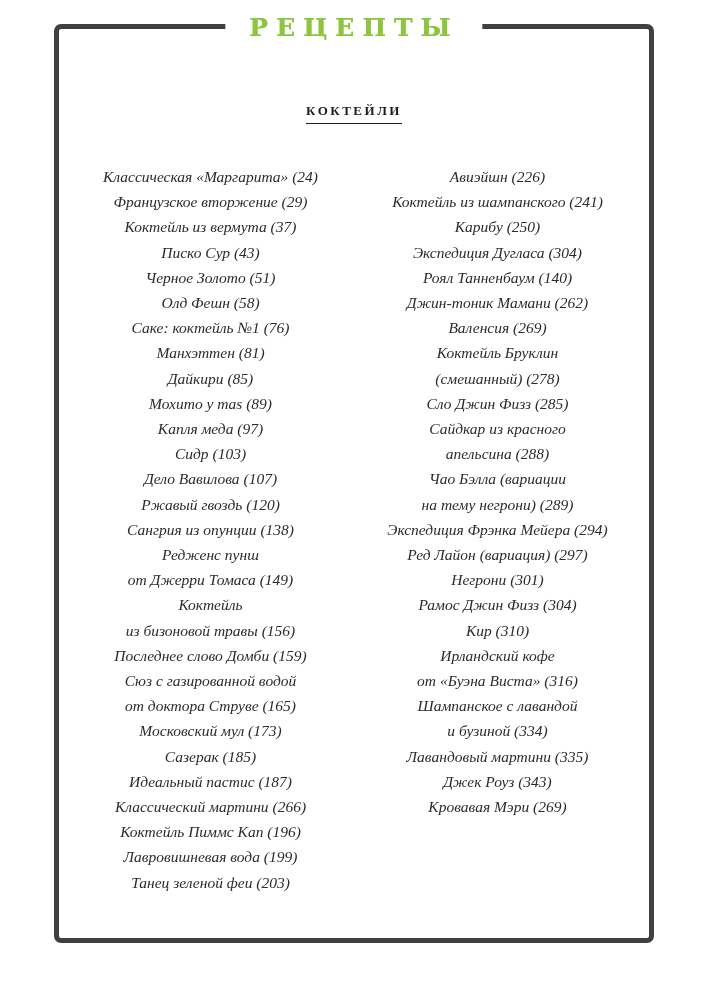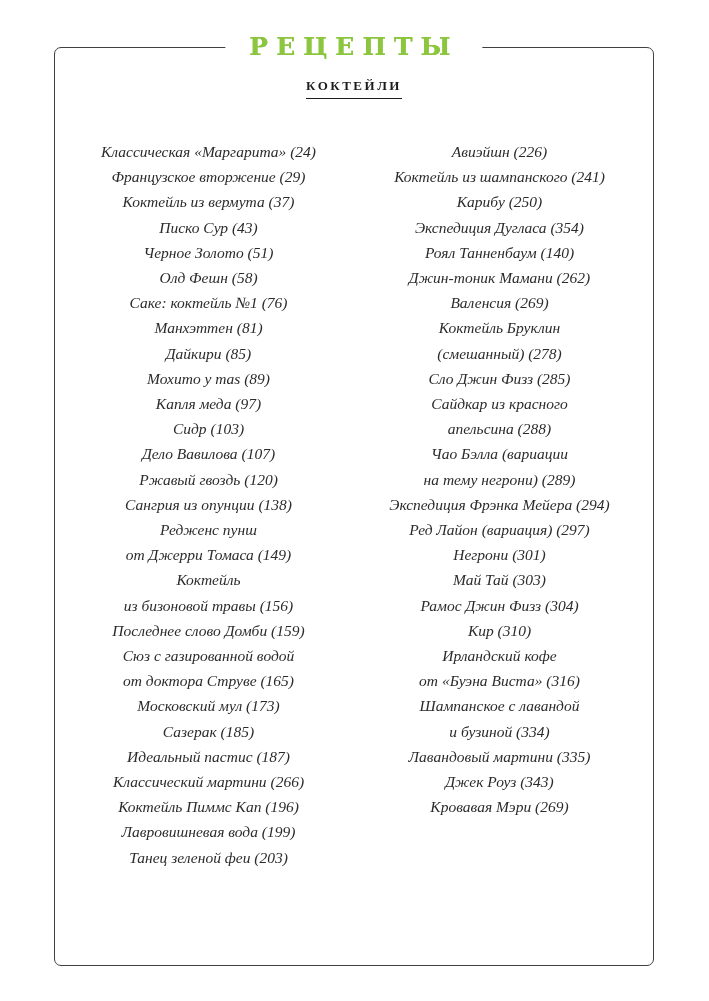--- a/index.html
+++ b/index.html
@@ -11,44 +11,44 @@
     position: relative;
     width: 709px;
     height: 1001px;
     background: #ffffff;
     font-family: "Liberation Serif", serif;
     overflow: hidden;
   }
   .frame {
     position: absolute;
     left: 54px;
-    top: 47px;
+    top: 24px;
     width: 600px;
     height: 919px;
-    border: 1px solid #404040;
+    border: 5px solid #404040;
     border-radius: 7px;
     box-sizing: border-box;
   }
   .frame-title {
     position: absolute;
     top: -16px;
     left: 50%;
     transform: translateX(-50%);
     background: #ffffff;
     padding: 0 24px;
     font-family: "DejaVu Serif", serif;
     font-weight: bold;
     font-size: 25px;
     letter-spacing: 8px;
     color: #8cc63e;
     white-space: nowrap;
     text-shadow: 0 0 0.4px #8cc63e;
   }
   .section-wrap {
-    margin-top: 28px;
+    margin-top: 72px;
     text-align: center;
   }
   .section-title {
     display: inline-block;
     font-family: "Liberation Serif", serif;
     font-weight: bold;
     font-size: 13px;
     letter-spacing: 2.5px;
     color: #1c1c1c;
     padding-bottom: 4px;
@@ -111,35 +111,34 @@
           <div class="item">Идеальный пастис (187)</div>
           <div class="item">Классический мартини (266)</div>
           <div class="item">Коктейль Пиммс Кап (196)</div>
           <div class="item">Лавровишневая вода (199)</div>
           <div class="item">Танец зеленой феи (203)</div>
         </div>
       <div class="col">
           <div class="item">Авиэйшн (226)</div>
           <div class="item">Коктейль из шампанского (241)</div>
           <div class="item">Карибу (250)</div>
-          <div class="item">Экспедиция Дугласа (354)</div>
+          <div class="item">Экспедиция Дугласа (304)</div>
           <div class="item">Роял Танненбаум (140)</div>
           <div class="item">Джин-тоник Мамани (262)</div>
           <div class="item">Валенсия (269)</div>
           <div class="item">Коктейль Бруклин
 (смешанный) (278)</div>
           <div class="item">Сло Джин Физз (285)</div>
           <div class="item">Сайдкар из красного
 апельсина (288)</div>
           <div class="item">Чао Бэлла (вариации
 на тему негрони) (289)</div>
           <div class="item">Экспедиция Фрэнка Мейера (294)</div>
           <div class="item">Ред Лайон (вариация) (297)</div>
           <div class="item">Негрони (301)</div>
-          <div class="item">Май Тай (303)</div>
           <div class="item">Рамос Джин Физз (304)</div>
           <div class="item">Кир (310)</div>
           <div class="item">Ирландский кофе
 от «Буэна Виста» (316)</div>
           <div class="item">Шампанское с лавандой
 и бузиной (334)</div>
           <div class="item">Лавандовый мартини (335)</div>
           <div class="item">Джек Роуз (343)</div>
           <div class="item">Кровавая Мэри (269)</div>
         </div>

